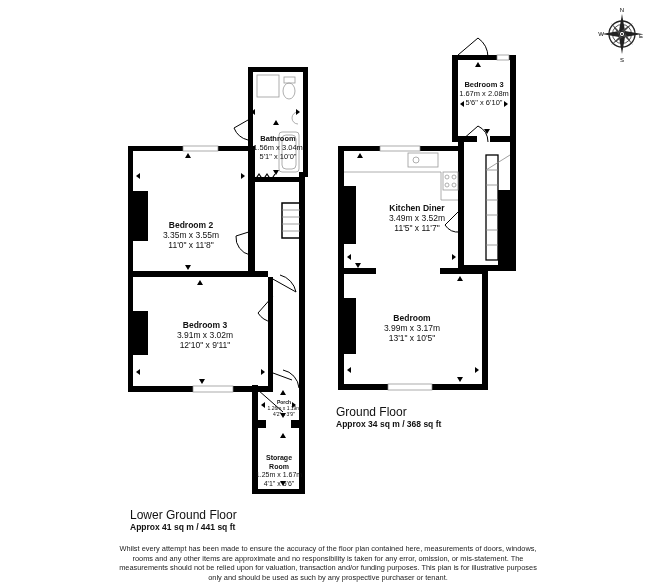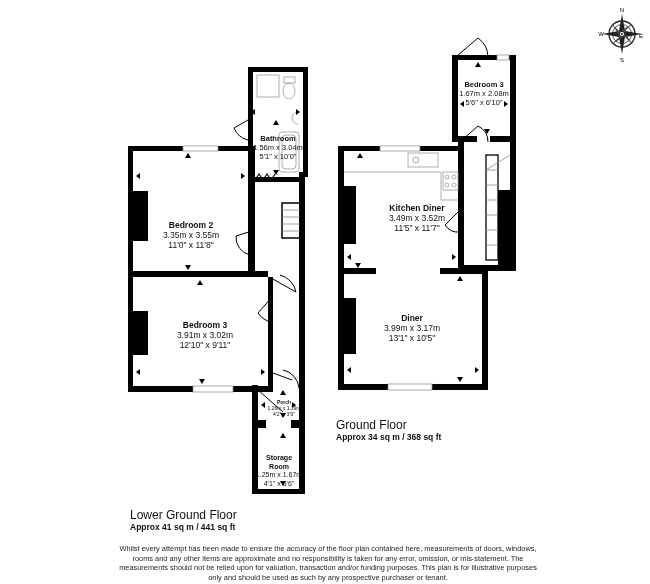--- a/index.html
+++ b/index.html
@@ -234,26 +234,26 @@
   <span class="nm">Bedroom 3</span>
   <span style="display:block">1.67m x 2.08m</span>
   <span style="display:block">5'6" x 6'10"</span>
 </div>
 <div class="room-label" style="left:417px; top:203px;">
   <span class="nm">Kitchen Diner</span>
   <span style="display:block">3.49m x 3.52m</span>
   <span style="display:block">11'5" x 11'7"</span>
 </div>
 <div class="room-label" style="left:412px; top:313px;">
-  <span class="nm">Diner</span>
+  <span class="nm">Bedroom</span>
   <span style="display:block">3.99m x 3.17m</span>
   <span style="display:block">13'1" x 10'5"</span>
 </div>
 
-<div class="abs" style="left:336px; top:405px;margin-top:13px;">
+<div class="abs" style="left:336px; top:405px;">
   <div class="floor-title">Ground Floor</div>
   <div class="floor-area">Approx 34 sq m / 368 sq ft</div>
 </div>
 <div class="abs" style="left:130px; top:508px;">
   <div class="floor-title">Lower Ground Floor</div>
   <div class="floor-area">Approx 41 sq m / 441 sq ft</div>
 </div>
 
 <div class="abs disclaimer">Whilst every attempt has been made to ensure the accuracy of the floor plan contained here, measurements of doors, windows, rooms and any other items are approximate and no responsibility is taken for any error, omission, or mis-statement. The measurements should not be relied upon for valuation, transaction and/or funding purposes. This plan is for illustrative purposes only and should be used as such by any prospective purchaser or tenant.</div>
 

